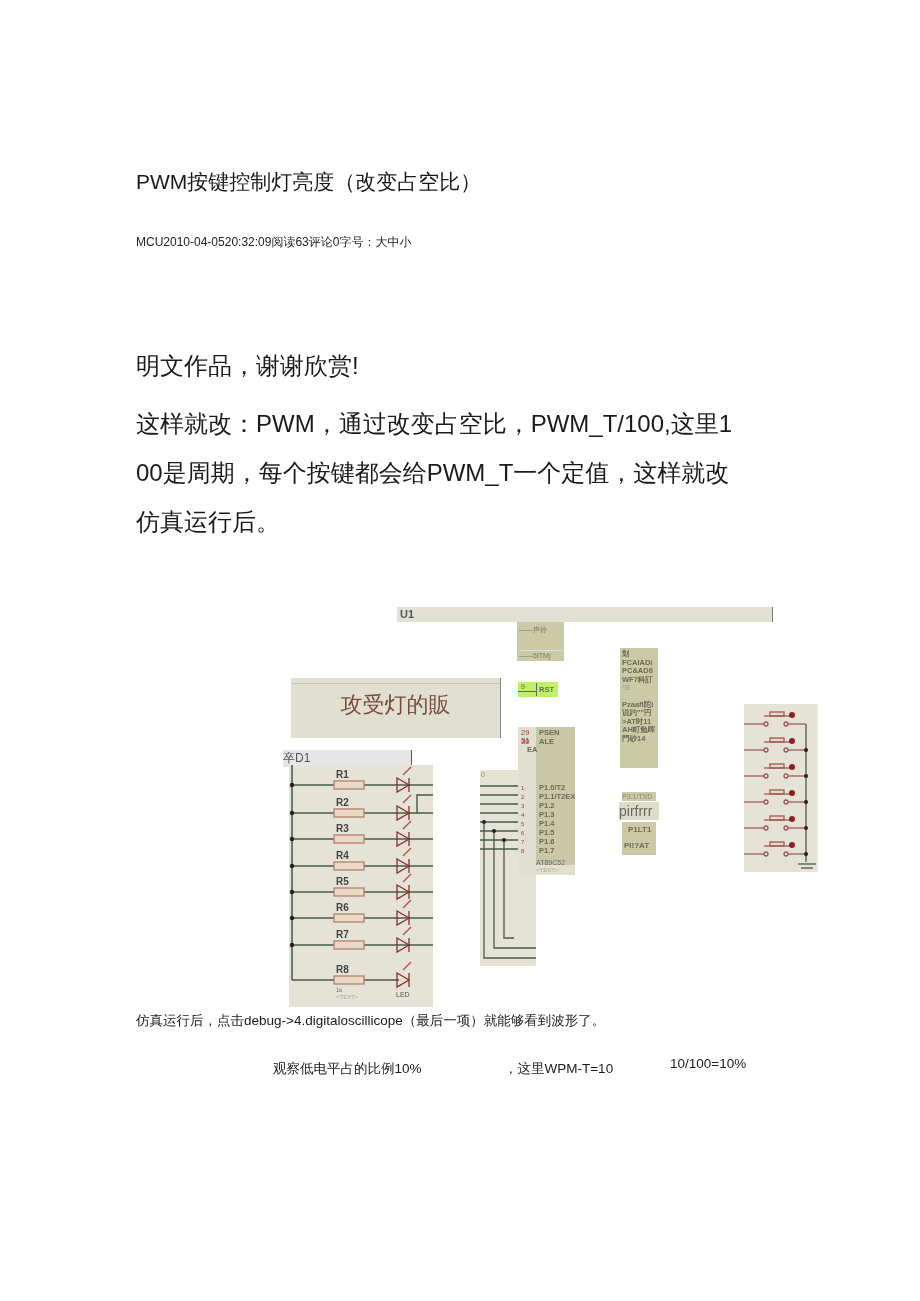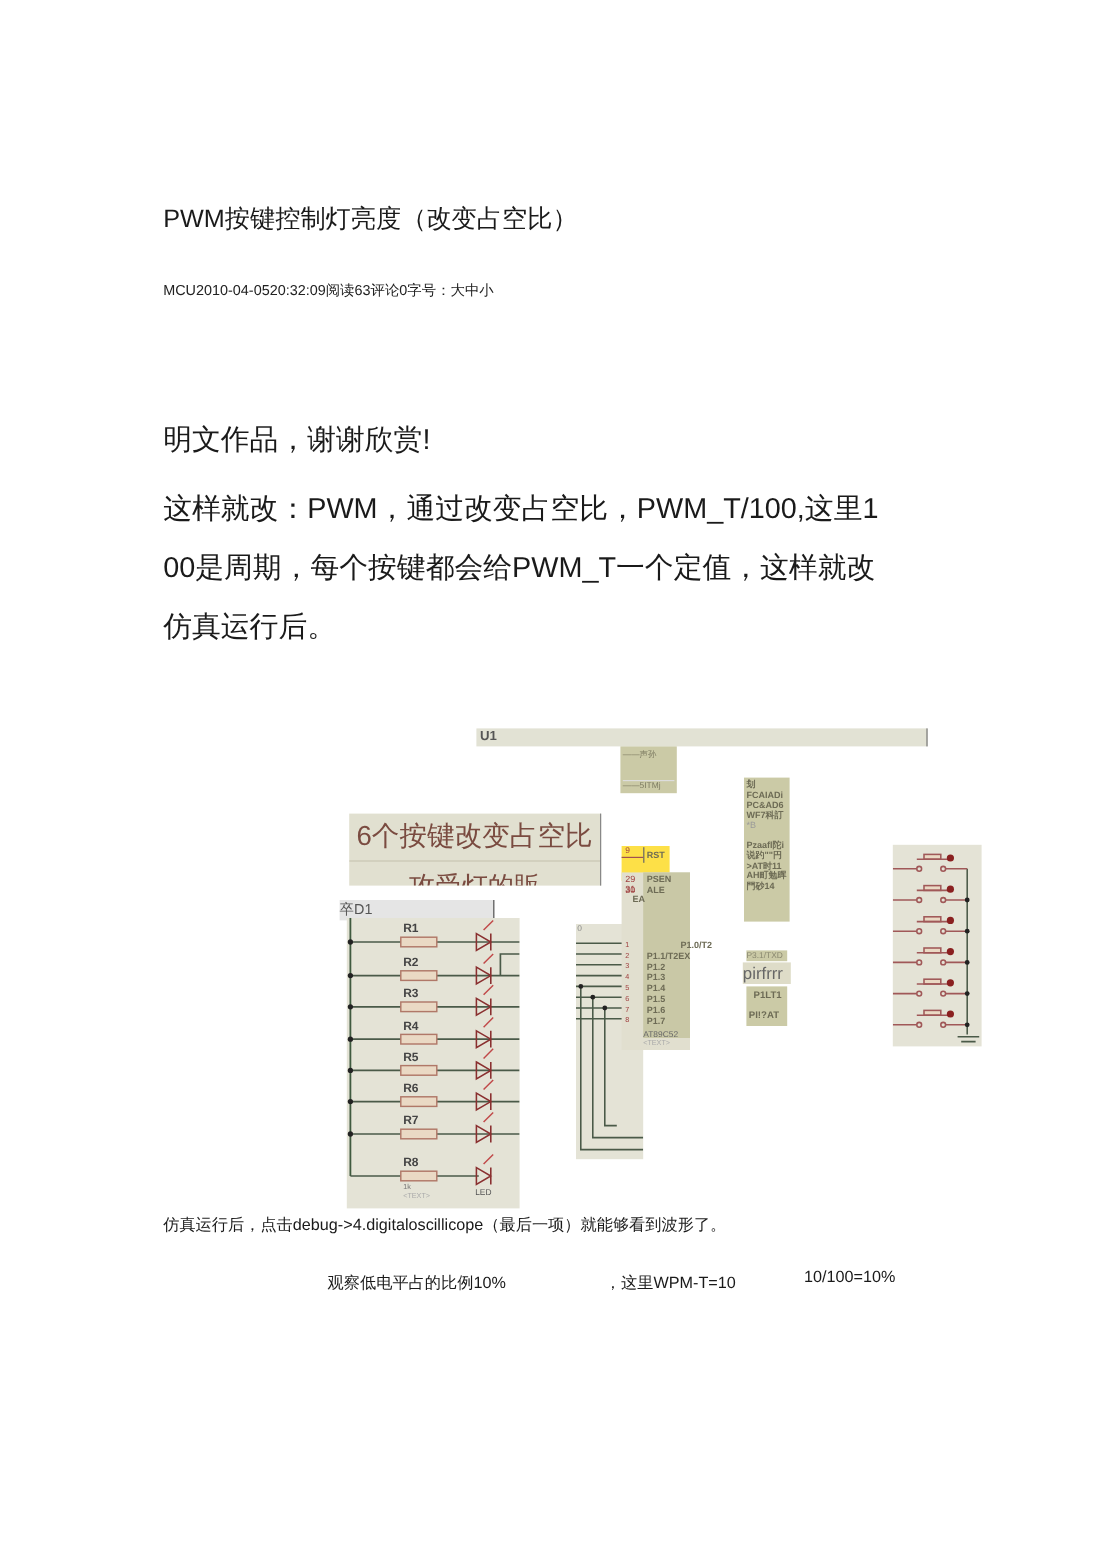--- a/index.html
+++ b/index.html
@@ -45,29 +45,28 @@
 
 <div>
 
   <div class="abs u1bar">U1</div>
 
   <div class="abs tan" style="left:517px;top:622px;width:47px;height:39px;">
     <div class="sub" style="padding:3px 0 0 2px;">——声孙</div>
     <div class="sub" style="position:absolute;bottom:1px;left:2px;border-top:1px solid #ddd;width:43px;">——5ITMj</div>
   </div>
 
-  <div class="abs" style="left:518px;top:705px;width:40px;height:29px;background:#fde047;">
+  <div class="abs" style="left:518px;top:682px;width:40px;height:15px;background:#bef264;">
     <span class="sub" style="position:absolute;left:3px;top:0;color:#a04040;">9</span>
     <div style="position:absolute;left:0;top:9px;width:18px;height:1px;background:#a05050;"></div>
     <div style="position:absolute;left:18px;top:1px;width:1px;height:13px;background:#666;"></div>
     <span class="pin-label" style="position:absolute;left:21px;top:4px;">RST</span>
   </div>
 
   <div class="abs caption-box">
-    <div class="caption1">6个按键改变占空比</div>
     <div class="caption-line"></div>
     <div class="caption2">攻受灯的販</div>
   </div>
 
   <div class="abs d1bar">卒D1</div>
 
   <div class="abs ledpanel">
     <svg width="144" height="242" viewBox="0 0 144 242">
       <line x1="3" y1="0" x2="3" y2="215" stroke="#3f5a3f" stroke-width="1.5"></line>
       <g stroke="#4a5a48" stroke-width="1.4" fill="none">
@@ -159,21 +158,21 @@
   </div>
 
   <div class="abs mcu">
     <div class="abs" style="left:18px;top:0;width:39px;height:138px;background:#c9c8a6;"></div>
     <div class="abs pin-label" style="left:3px;top:2px;color:#a04040;font-weight:normal;">29</div>
     <div class="abs pin-label" style="left:21px;top:2px;">PSEN</div>
     <div class="abs pin-label" style="left:3px;top:11px;color:#a04040;font-weight:normal;text-align:center;">30</div>
     <div class="abs pin-label" style="left:21px;top:11px;">ALE</div>
     <div class="abs pin-label" style="left:3px;top:10px;color:#a04040;font-weight:normal;">31</div>
     <div class="abs pin-label" style="left:9px;top:19px;">EA</div>
-    <div class="abs pin-label" style="left:21px;top:57px;margin-left:28px;">P1.0/T2</div>
+    <div class="abs pin-label" style="left:21px;top:57px;">P1.0/T2</div>
     <div class="abs pin-label" style="left:21px;top:66px;">P1.1/T2EX</div>
     <div class="abs pin-label" style="left:21px;top:75px;">P1.2</div>
     <div class="abs pin-label" style="left:21px;top:84px;">P1.3</div>
     <div class="abs pin-label" style="left:21px;top:93px;">P1.4</div>
     <div class="abs pin-label" style="left:21px;top:102px;">P1.5</div>
     <div class="abs pin-label" style="left:21px;top:111px;">P1.6</div>
     <div class="abs pin-label" style="left:21px;top:120px;">P1.7</div>
     <div class="abs" style="left:3px;top:57px;font-size:6px;color:#a04040;line-height:9px;">
       <div>1</div>
         <div>2</div>

